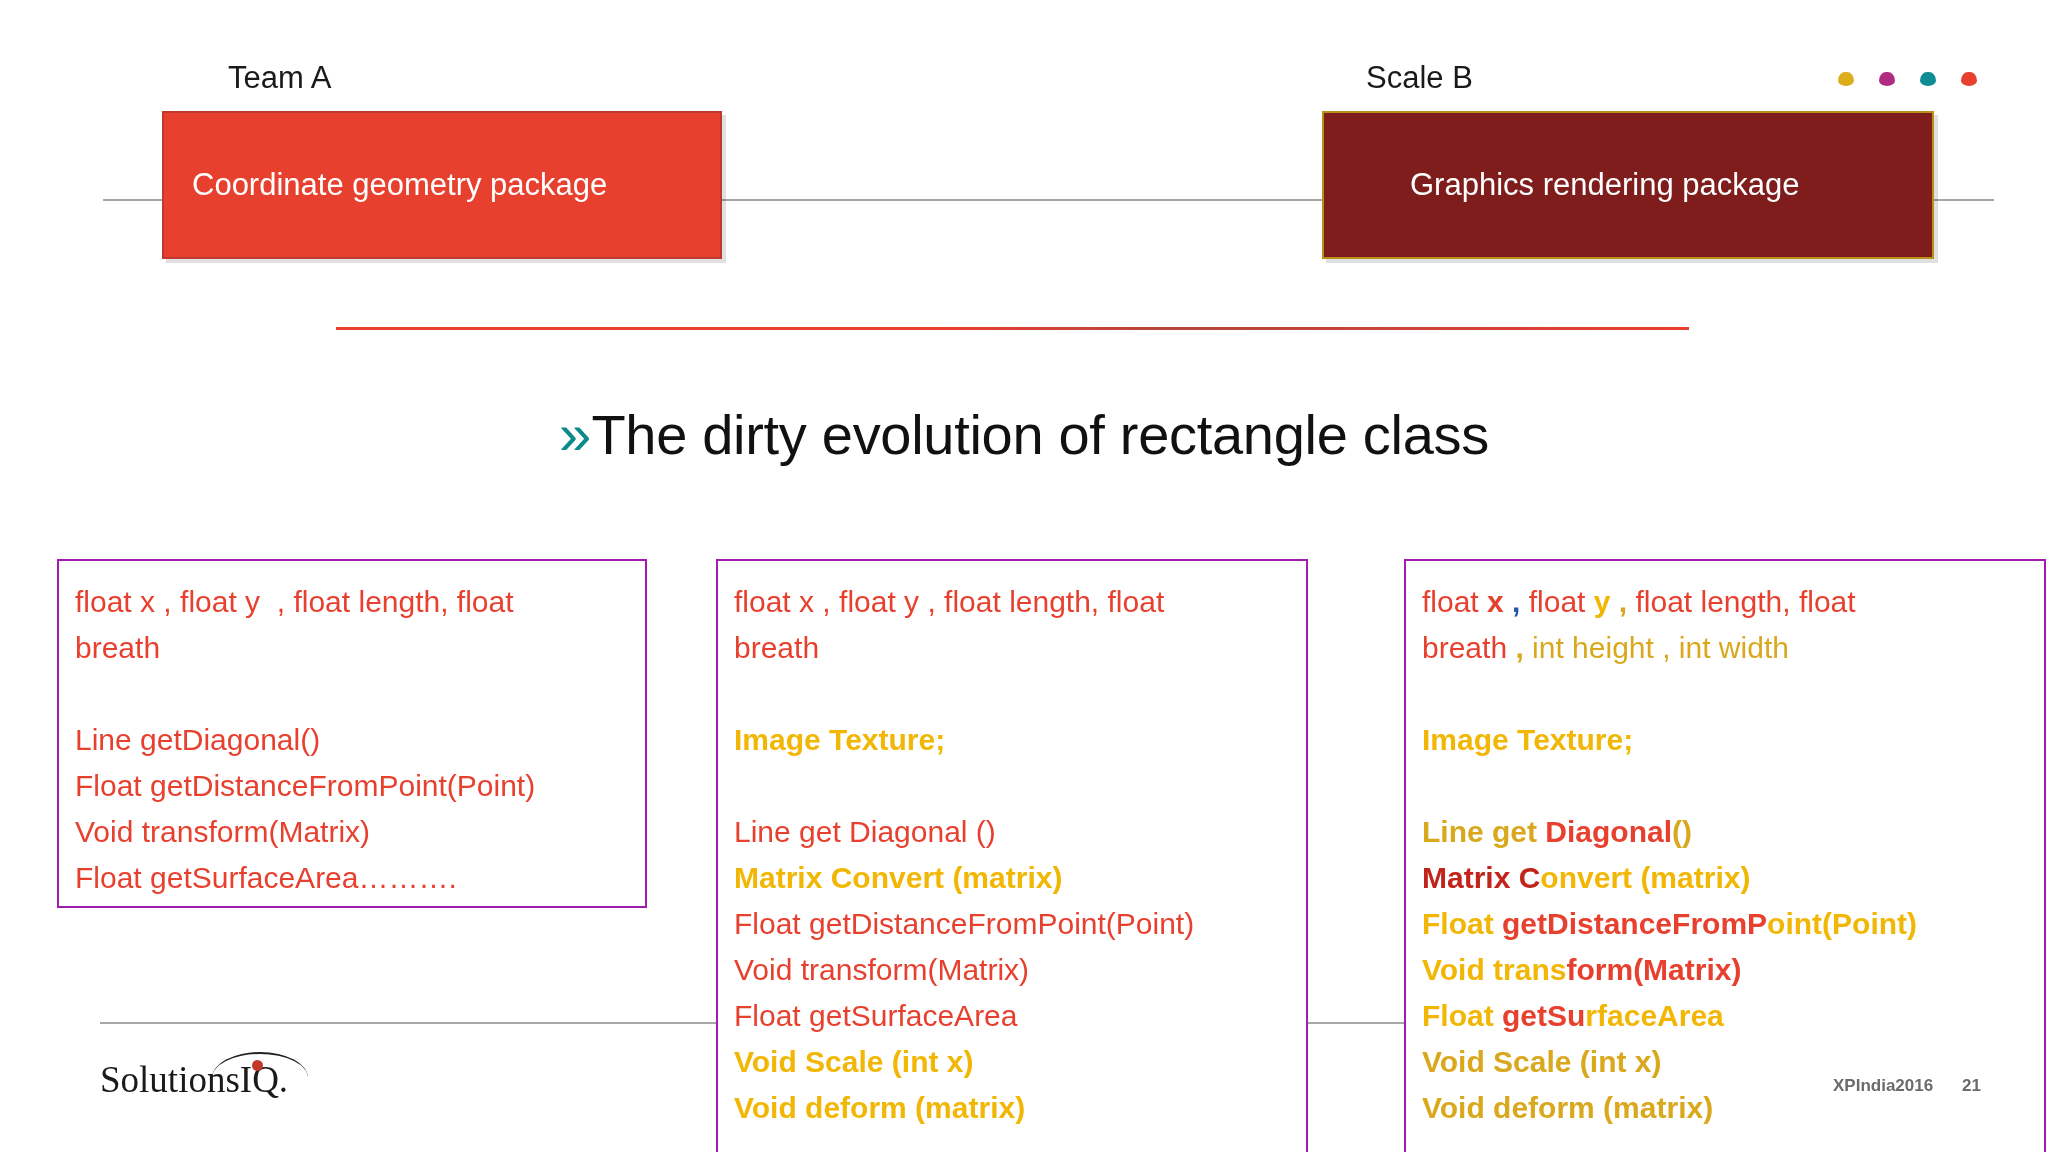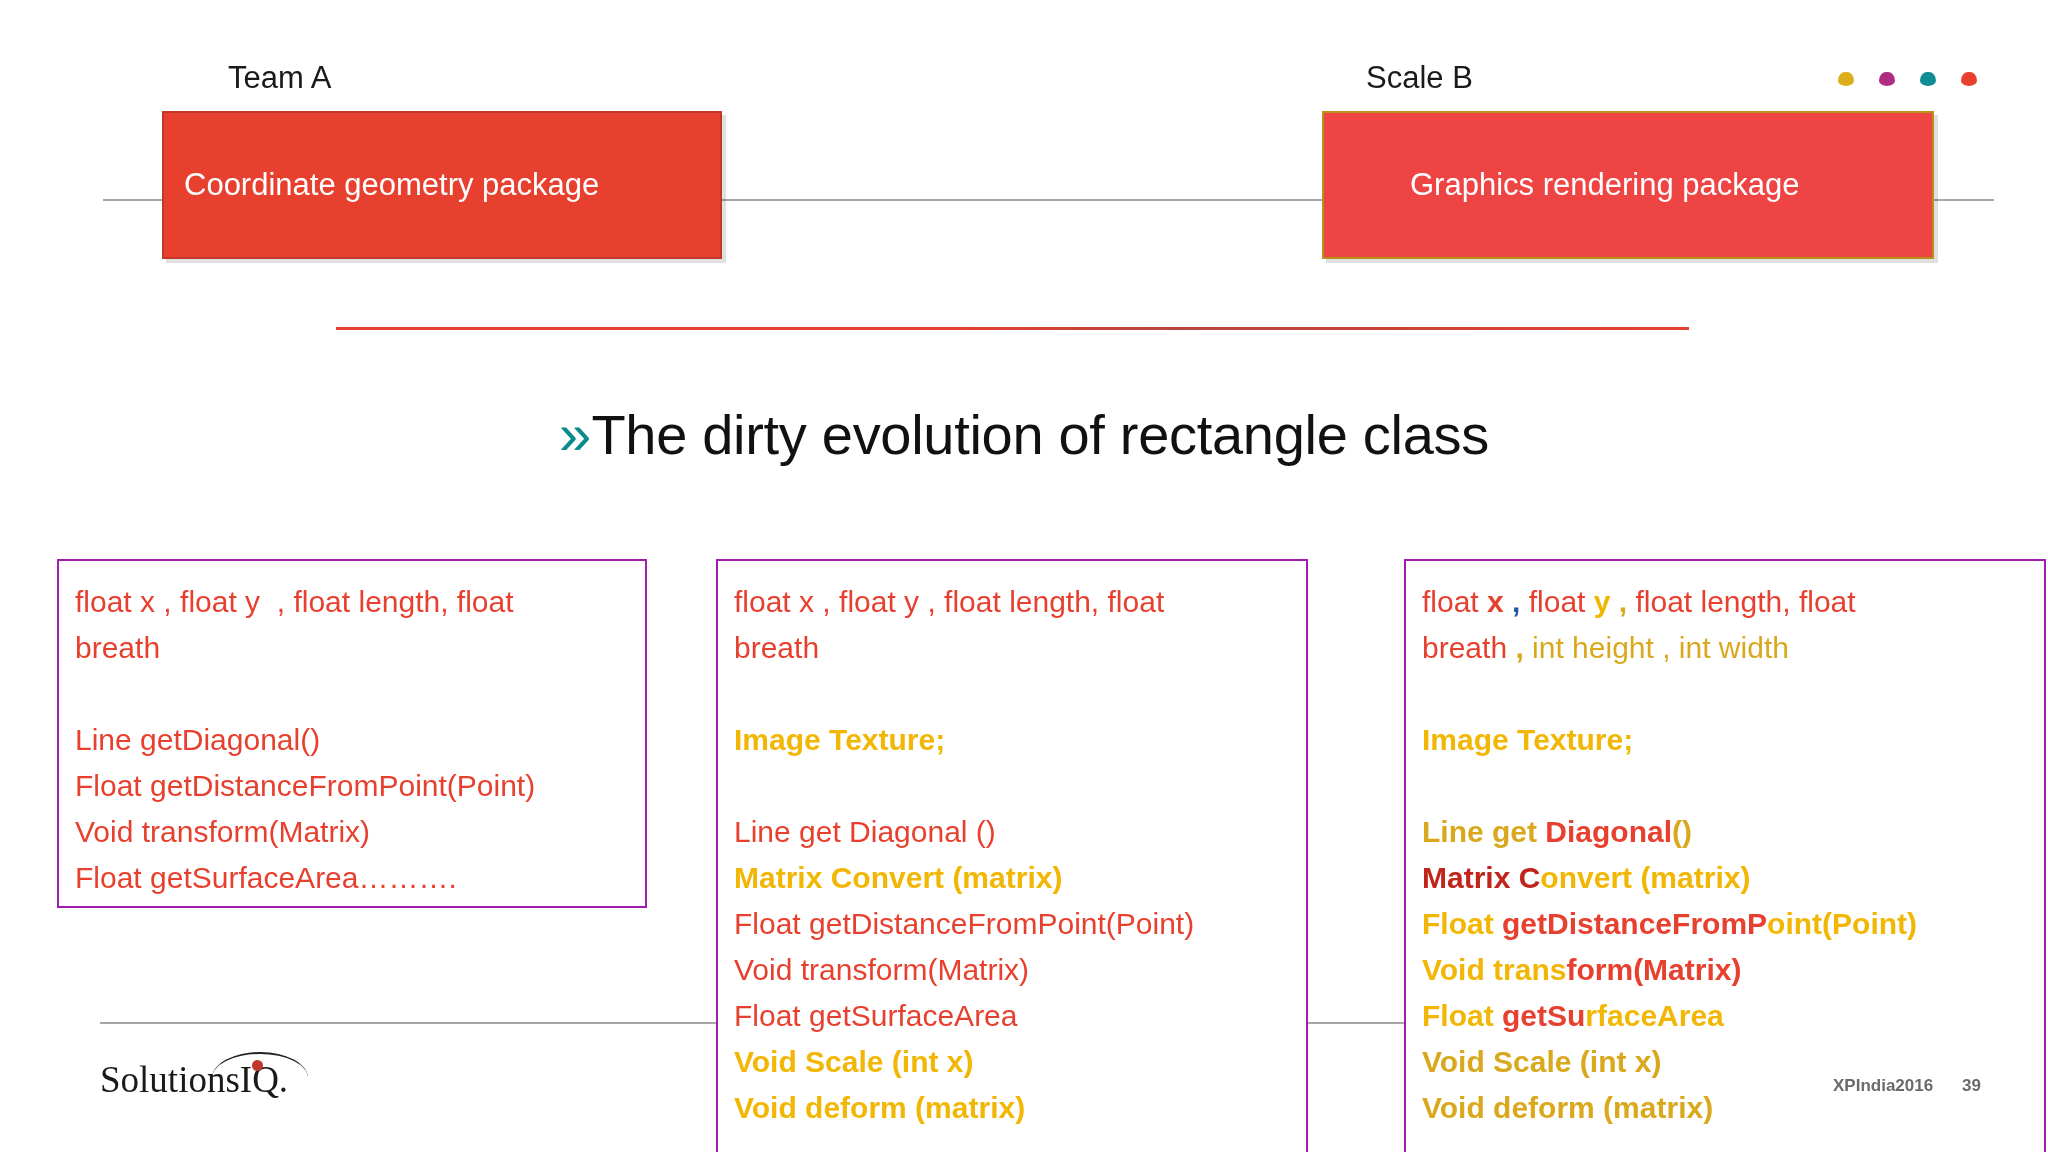--- a/index.html
+++ b/index.html
@@ -53,21 +53,21 @@
 
   
   .pkg-box {
     position: absolute;
     display: flex;
     align-items: center;
     color: #ffffff;
     font-size: 31px;
     box-shadow: 4px 4px 0 rgba(0,0,0,0.12);
   }
-  .pkg-box span { padding-left: 20px; }
+  .pkg-box span { padding-left: 28px; }
 
   #pkg-a {
     left: 162px; top: 111px; width: 560px; height: 148px;
     background: #E8402F;
     border: 2px solid #C0392B;
   }
   #pkg-b {
     left: 1322px; top: 111px; width: 612px; height: 148px;
     background: #DCAE1C;
     border: 2px solid #B8901A;
@@ -201,21 +201,21 @@
   <div class="rule" style="left:103px;  top:199px; width:60px;"></div>
   <div class="rule" style="left:721px;  top:199px; width:602px;"></div>
   <div class="rule" style="left:1934px; top:199px; width:60px;"></div>
 
   <div class="team-label" style="left:228px; top:60px;">Team A</div>
   <div class="pkg-box" id="pkg-a" style="background: rgb(232, 64, 47);">
     <span>Coordinate geometry package</span>
   </div>
 
   <div class="team-label" style="left:1366px; top:60px;">Scale B</div>
-  <div class="pkg-box" id="pkg-b" style="background: #ef4444;">
+  <div class="pkg-box" id="pkg-b" style="background: #7f1d1d;">
     <span>Graphics rendering package</span>
   </div>
 
   <div class="accent-line"></div>
 
   <div class="title-row">
     <span class="title-bullet">»</span><span class="title-text">The dirty evolution of rectangle class</span>
   </div>
 
   <div class="code-box" id="code-1">
@@ -259,15 +259,15 @@
   <div class="footer-rule" style="left:100px;  width:616px;"></div>
   <div class="footer-rule" style="left:1308px; width:96px;"></div>
 
   <div class="logo">
     <div class="logo-arc"></div>
     <div class="logo-dot"></div>
     <div class="logo-text">SolutionsIQ.</div>
   </div>
 
   <div class="footer-meta" id="footer-conf">XPIndia2016</div>
-  <div class="footer-meta" id="footer-page">39</div>
+  <div class="footer-meta" id="footer-page">21</div>
 
 </div>
 
 </body></html>

